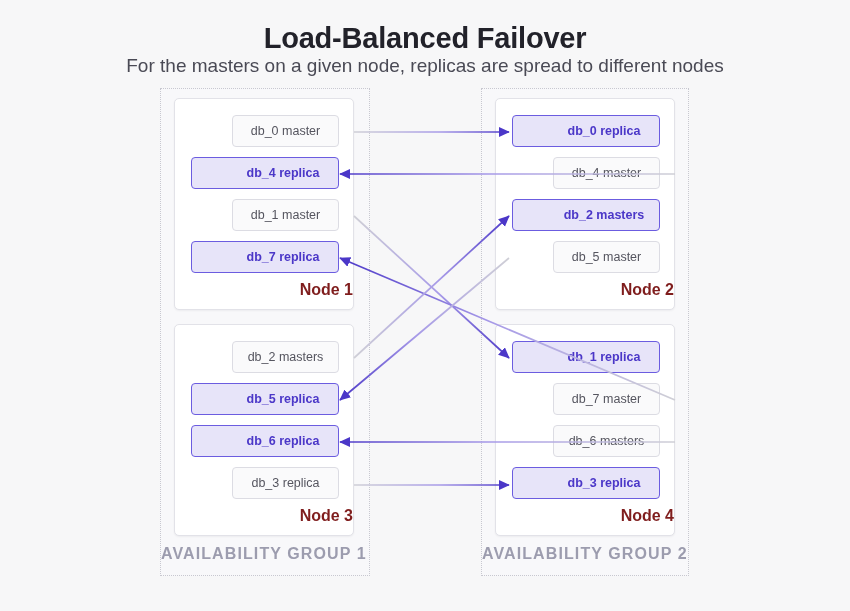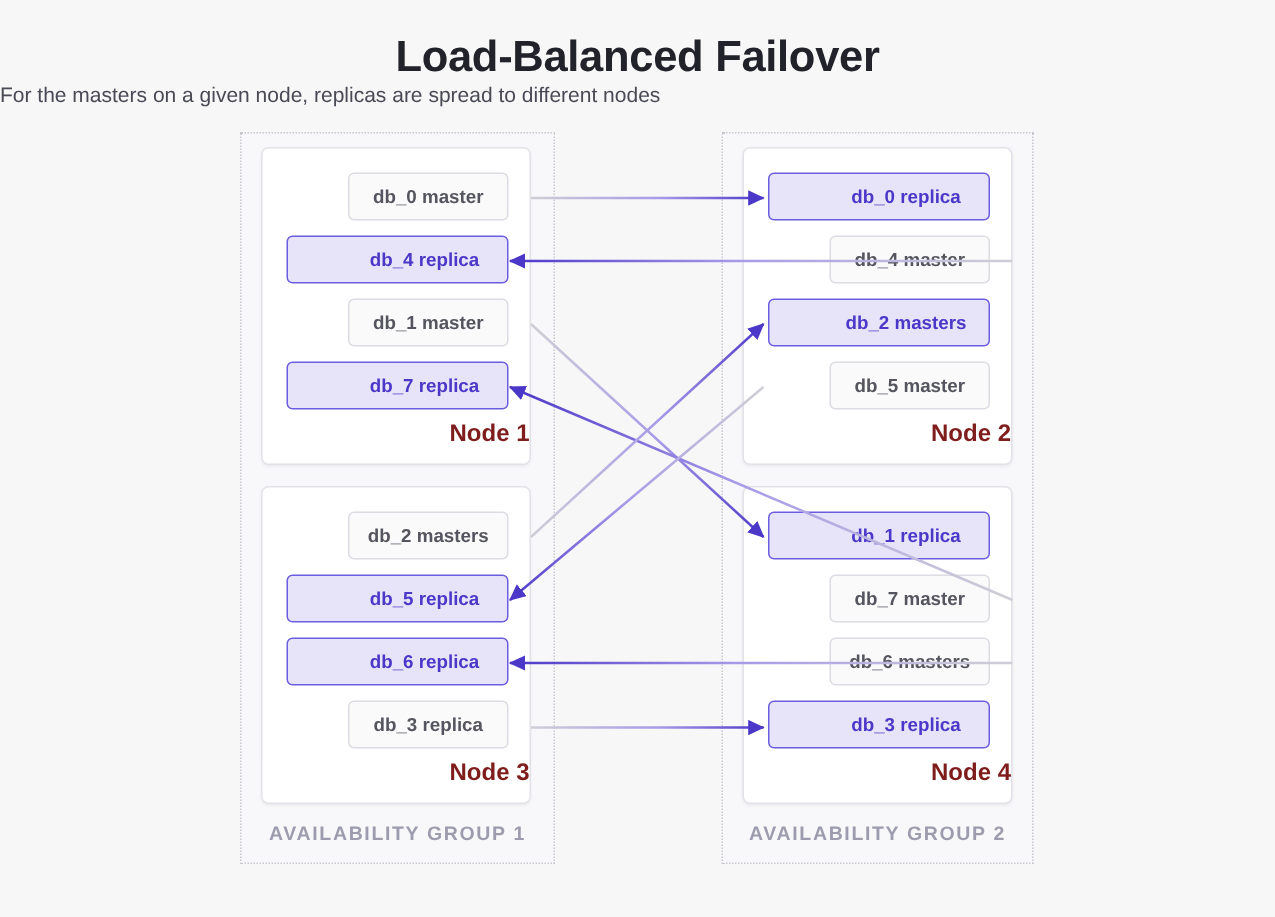--- a/index.html
+++ b/index.html
@@ -12,36 +12,35 @@
   #stage { position: relative; width: 850px; height: 611px; }
 
   .title {
     position: absolute; left: 0; top: 22px; width: 850px;
     text-align: center;
     font-size: 29px; font-weight: bold; color: #22222a;
     letter-spacing: -0.2px;
   }
   .subtitle {
     position: absolute; left: 0; top: 55px; width: 850px;
-    text-align: left;
-    font-size: 14px; color: #4a4a55;
+    text-align: center;
+    font-size: 19px; color: #4a4a55;
   }
 
   
   .ag {
     position: absolute;
     border: 1px dotted #c8c8d0;
     background: rgba(250,250,251,0.55);
   }
   #ag1 { left: 160px; top: 88px; width: 210px; height: 488px; }
   #ag2 { left: 481px; top: 88px; width: 208px; height: 488px; }
   .ag-label {
     position: absolute; bottom: 12px; left: 0; width: 100%;
-    text-align: center;
-    font-size: 13px; font-weight: bold; letter-spacing: 1.1px;
+    font-size: 16px; font-weight: bold; letter-spacing: 1.1px;
     color: #9c9cae;
   }
 
   
   .node {
     position: absolute;
     width: 180px; height: 212px;
     background: #ffffff;
     border: 1px solid #e2e2e8;
     border-radius: 5px;
@@ -63,21 +62,21 @@
   .shard {
     height: 32px; margin-bottom: 10px;
     display: flex; align-items: center; justify-content: center;
     border-radius: 4px;
     font-size: 12.5px;
   }
   .shard.master {
     background: #fafafb;
     border: 1px solid #dcdce3;
     color: #55555f;
-    font-weight: bold;
+    font-weight: normal;
     margin-left: 41px;
   }
   .shard.replica {
     background: #e7e4f9;
     border: 1.6px solid #6b5ce0;
     color: #4b37c8;
     font-weight: bold;
     padding-left: 36px;
   }
 

